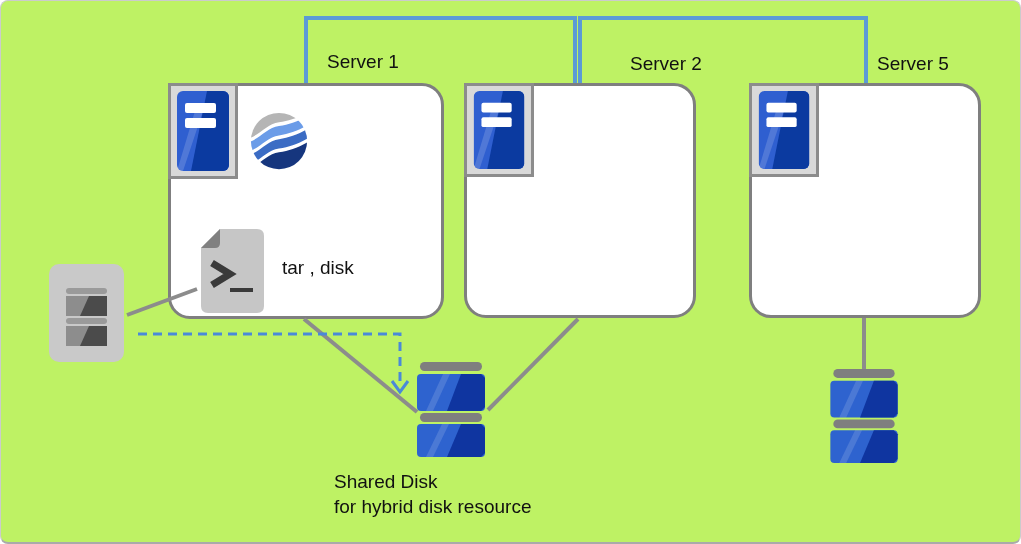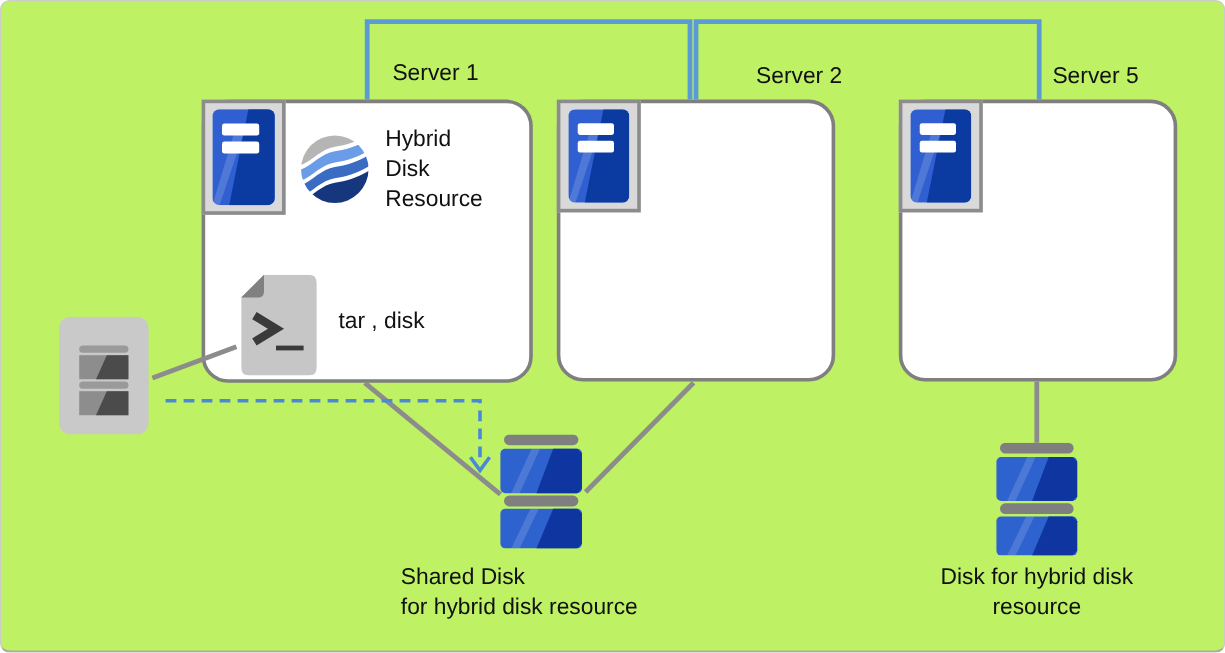--- a/index.html
+++ b/index.html
@@ -148,23 +148,20 @@
       <g clip-path="url(#clip-globe)">
         <rect width="64" height="64" fill="#ffffff"></rect>
         <path d="M-4,30 C10,28 18,14 32,12 C44,10 52,8 68,-2 L68,-12 L-4,-12 Z" fill="#b5b5b5"></path>
         <path d="M-4,34 C10,32 18,18 32,16 C44,14 52,12 68,2 L68,12 C52,22 44,24 32,26 C18,28 10,42 -4,44 Z" fill="#6b9ce8"></path>
         <path d="M-4,48 C10,46 18,32 32,30 C44,28 52,26 68,16 L68,26 C52,36 44,38 32,40 C18,42 10,56 -4,58 Z" fill="#3b6cc4"></path>
         <path d="M-4,62 C10,60 18,46 32,44 C44,42 52,40 68,30 L68,76 L-4,76 Z" fill="#16367e"></path>
       </g>
     </svg>
   </div>
 
-  <div class="lbl" id="hybrid-resource-label">Hybrid
-Disk
-Resource</div>
 
   <div class="icon-abs" id="doc-icon">
     <svg viewBox="0 0 63 84">
       <path d="M19,0 H56 Q63,0 63,7 V77 Q63,84 56,84 H7 Q0,84 0,77 V19 Z" fill="#c6c6c6"></path>
       <path d="M19,0 L0,19 H14 Q19,19 19,14 Z" fill="#808080"></path>
       <polyline points="11,34 29,45 11,56" fill="none" stroke="#3a3a3a" stroke-width="7"></polyline>
       <rect x="29" y="59" width="23" height="4" fill="#3a3a3a"></rect>
     </svg>
   </div>
 
@@ -213,16 +210,14 @@
       </g>
       <rect x="4" y="51" width="62" height="9" rx="4.5" fill="#7f7f7f"></rect>
       <g>
         <rect x="1" y="62" width="68" height="33" rx="4" fill="#2e63cf"></rect>
         <polygon points="45,62 65,62 69,66 69,91 65,95 31,95" fill="#0f35a0"></polygon>
         <polygon points="10,95 26,62 33,62 17,95" fill="#ffffff" opacity="0.14"></polygon>
       </g>
     </svg>
   </div>
 
-  <div class="lbl" id="hybrid-disk-label">Disk for hybrid disk
-resource</div>
 
 </div>
 
 </body></html>

